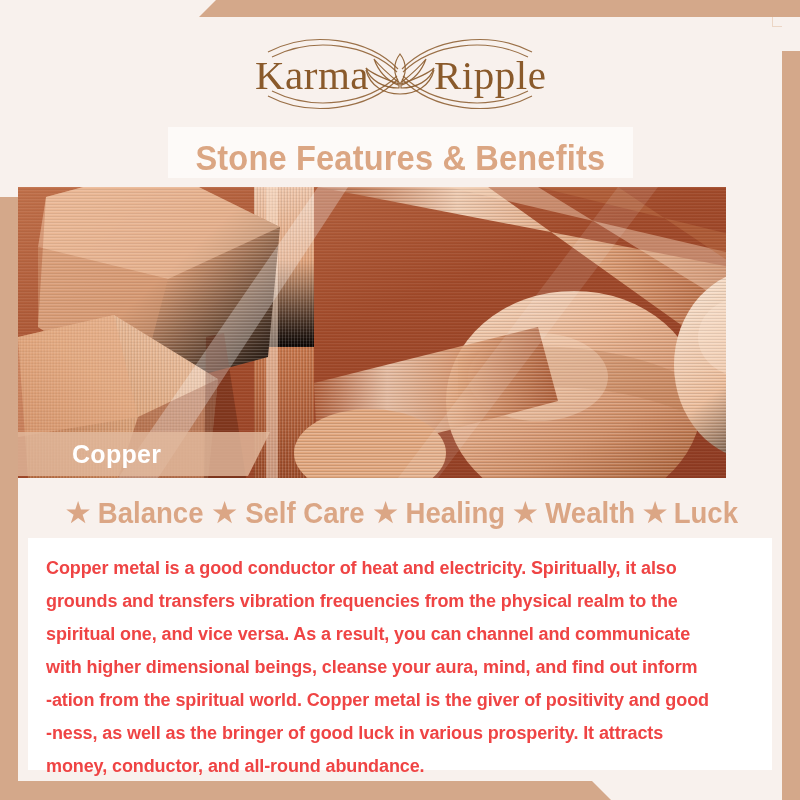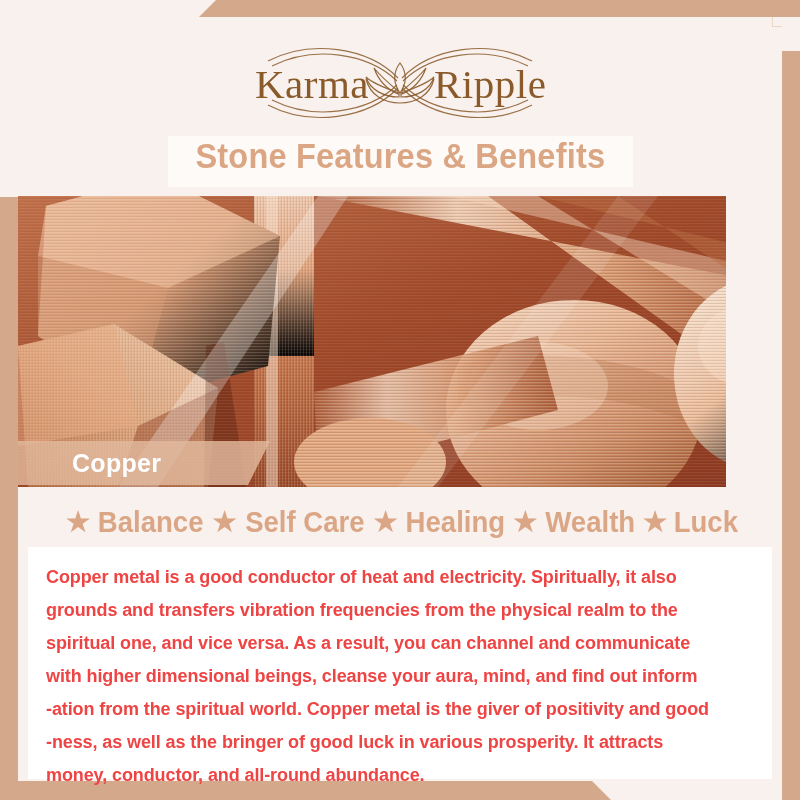--- a/index.html
+++ b/index.html
@@ -66,21 +66,21 @@
     right: 18px; top: 17px;
     width: 9px; height: 9px;
     border-left: 1px solid #e8cdb8;
     border-bottom: 1px solid #e8cdb8;
     opacity: .75;
   }
 
   
   .inner {
     position: absolute;
-    left: 18px; top: 17px;
+    left: 18px; top: 8px;
     width: 764px; height: 764px;
   }
 
   
   .logo-wrap {
     position: absolute;
     left: 0; top: 18px;
     width: 764px;
     height: 96px;
     display: flex;
@@ -97,21 +97,21 @@
 
   
   .headline-box {
     position: absolute;
     left: 150px;
     top: 119px;
     width: 465px;
     height: 51px;
     background: #fdfaf8;
     display: flex;
-    align-items: flex-start;
+    align-items: flex-end;
     justify-content: center;
   }
   .headline-text {
     font-family: "Liberation Sans Narrow", "Liberation Sans", sans-serif;
     font-weight: bold;
     font-size: 35px;
     color: #dba683;
     letter-spacing: .2px;
     transform: scaleX(.93);
     white-space: nowrap;

